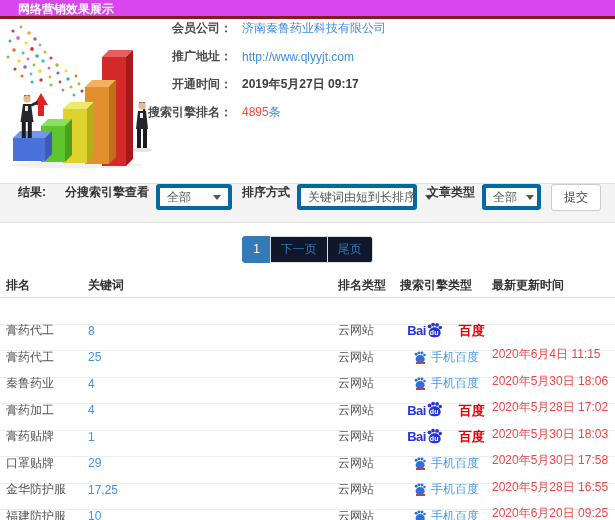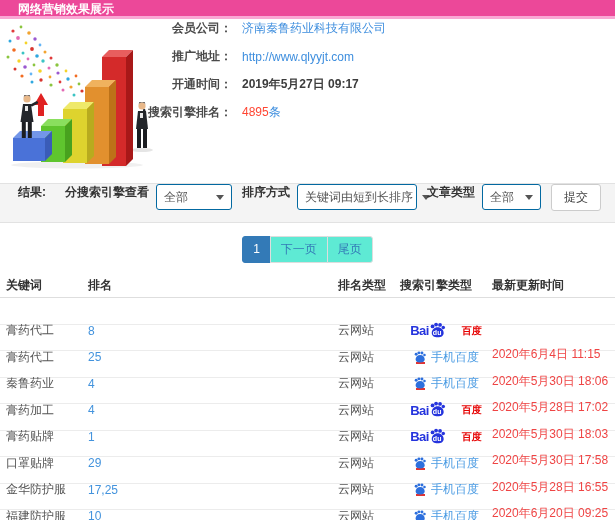--- a/index.html
+++ b/index.html
@@ -1,54 +1,54 @@
 <!DOCTYPE html>
 <html><head>
 <meta charset="utf-8">
 <style>
   * { margin:0; padding:0; box-sizing:border-box; }
   html,body { width:615px; height:520px; overflow:hidden; background:#fff;
     font-family:"Liberation Sans","DejaVu Sans",sans-serif; font-size:12px; color:#444; }
 
   
-  .topbar { height:19px; background:#ec4899; border-bottom:3px solid #f9a8d4;
+  .topbar { height:19px; background:#d946ef; border-bottom:3px solid #7f1d1d;
     line-height:19px; padding-left:18px; color:#fff; font-weight:bold; font-size:12px; }
 
   
   .info-section { position:relative; height:164px; background:#fff; }
   .illustration { position:absolute; left:5px; top:4px; width:160px; height:146px; }
   .info-form { position:absolute; left:108px; top:2px; }
   .info-row { display:flex; align-items:center; height:15px; margin-bottom:13px; }
   .info-label { width:124px; text-align:right; font-weight:bold; color:#4a4a4a; }
   .info-value { margin-left:10px; }
   .v-link { color:#3e8ede; text-decoration:none; cursor:pointer; }
   .v-text { color:#3c3c3c;font-weight:bold; }
   .v-red { color:#ff4633; }
   .v-suffix { color:#3e8ede; }
 
   
   .filter-bar { height:40px; background:#f4f4f4; border-top:1px solid #e2e2e2;
     border-bottom:1px solid #e2e2e2; display:flex; align-items:flex-start; padding:0 14px 0 18px; }
   .section-label { font-weight:bold; color:#333; margin-right:auto; }
   .f-label { font-weight:bold; color:#333; margin:0 7px 0 10px; white-space:nowrap; }
-  .select { background:#fff; border:1px solid #0369a1; border-radius:3px; height:26px;
+  .select { background:#fff; border:4px solid #0369a1; border-radius:3px; height:26px;
     display:flex; align-items:center; padding:0 7px; color:#555; cursor:pointer; white-space:nowrap; }
   .select .caret { width:0; height:0; border-left:4px solid transparent; border-right:4px solid transparent;
     border-top:5px solid #555; margin-left:9px; }
   .sel-engine { width:76px; justify-content:space-between; }
   .sel-sort   { width:120px; justify-content:space-between; }
   .sel-article{ width:59px; justify-content:space-between; }
   .submit-btn { margin-left:10px; height:27px; padding:0 12px; background:#fff;
     border:1px solid #ccc; border-radius:3px; color:#444; font-size:12px; cursor:pointer;
     font-family:inherit; }
 
   
   .pagination { display:flex; justify-content:center; margin-top:13px; }
   .page-btn { min-width:26px; height:27px; line-height:25px; text-align:center; padding:0 10px;
-    border:1px solid #ddd; background:#5eead4; color:#337ab7; text-decoration:none; cursor:pointer;
+    border:1px solid #ddd; background:#0f172a; color:#337ab7; text-decoration:none; cursor:pointer;
     margin-left:-1px; }
   .page-btn.first { border-radius:3px 0 0 3px; margin-left:0; }
   .page-btn.last  { border-radius:0 3px 3px 0; }
   .page-btn.active { background:#337ab7; border-color:#337ab7; color:#fff; }
 
   
   .table { margin-top:10px; }
   .thead, .tr { display:grid; grid-template-columns:82px 250px 62px 92px 1fr;
     align-items:center; padding-left:6px; border-bottom:1px solid #ececec; }
   .thead { height:25px; font-weight:bold; color:#333; border-bottom:1px solid #dedede; }
@@ -58,21 +58,21 @@
   .td-ranktype { color:#555; }
   .td-engine { display:flex; justify-content:center; align-items:center; }
   .td-updated { color:#ef4444;margin-top:48px; }
 
   
   .baidu-logo { display:inline-flex; align-items:center; line-height:1;justify-content:space-between; }
   .bd-bai { color:#2534dd; font-weight:bold; font-size:13px; letter-spacing:-.5px; }
   .bd-paw { position:relative; width:17px; height:16px; margin:0 0 2px 0; }
   .bd-paw svg { width:17px; height:16px; fill:#2534dd; }
   .bd-du { position:absolute; left:4px; top:7px; color:#fff; font-size:7px; font-weight:bold; }
-  .bd-cn { color:#e60000; font-weight:bold; font-size:10px; margin-left:16px; }
+  .bd-cn { color:#e60000; font-weight:bold; font-size:13px; margin-left:16px; }
 
   
   .mobile-baidu { display:inline-flex; align-items:center; }
   .m-paw { width:14px; height:13px; display:inline-block; }
   .m-paw svg { width:14px; height:12px; fill:#2d6fdd; display:block; }
   .m-underline { display:block; width:9px; height:2px; background:#e03333; margin:-1px auto 0; }
   .m-label { color:#4a9be3; margin-left:4px;text-align:center; }
 </style>
 </head>
 <body>
@@ -226,22 +226,22 @@
 </div>
 
 <div class="pagination">
   <a class="page-btn first active">1</a>
   <a class="page-btn">下一页</a>
   <a class="page-btn last">尾页</a>
 </div>
 
 <div class="table">
   <div class="thead">
+    <div>排名</div>
     <div>关键词</div>
-    <div>排名</div>
     <div>排名类型</div>
     <div>搜索引擎类型</div>
     <div>最新更新时间</div>
   </div>
   <div id="tbody">
       <div class="tr">
         <div class="td-keyword">膏药代工</div>
         <div class="td-rank"><a>8</a></div>
         <div class="td-ranktype">云网站</div>
         <div class="td-engine">

